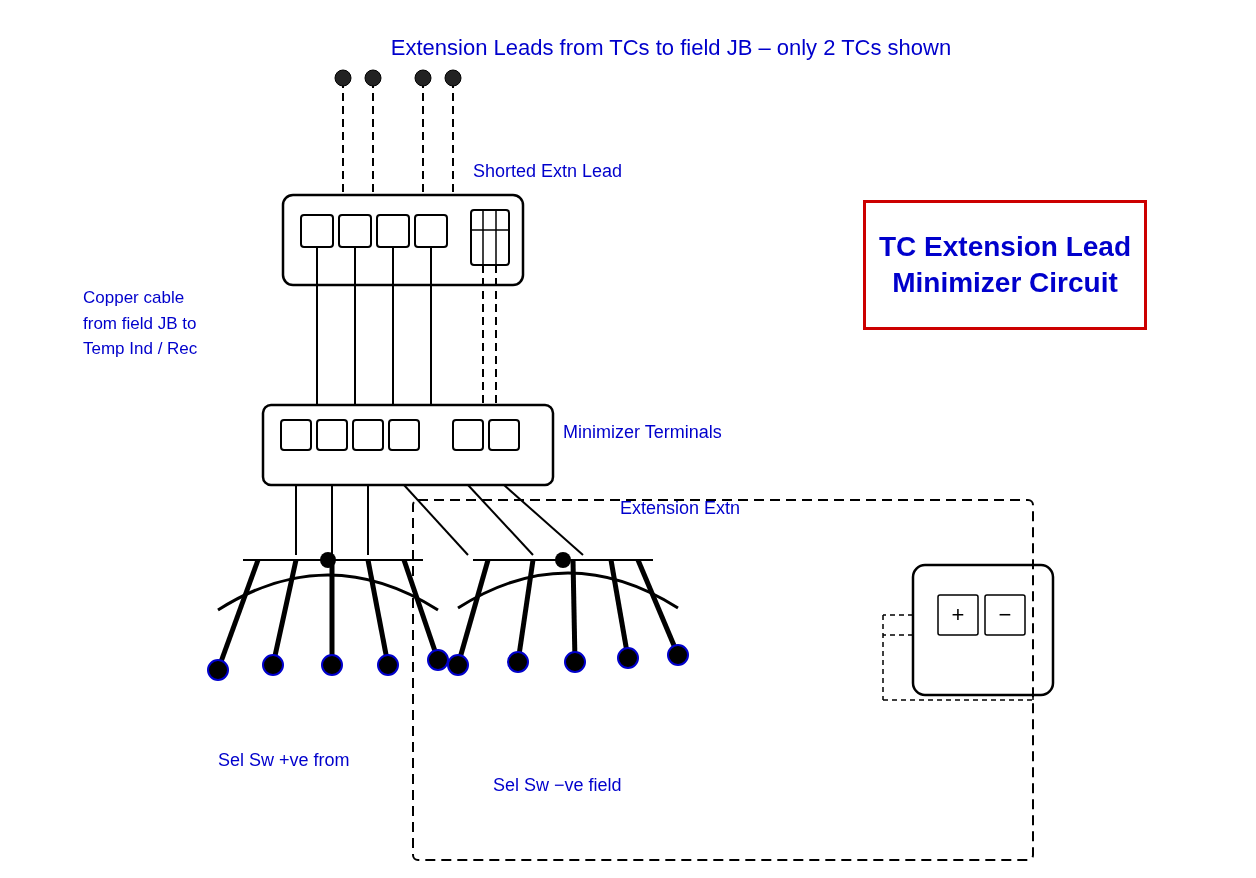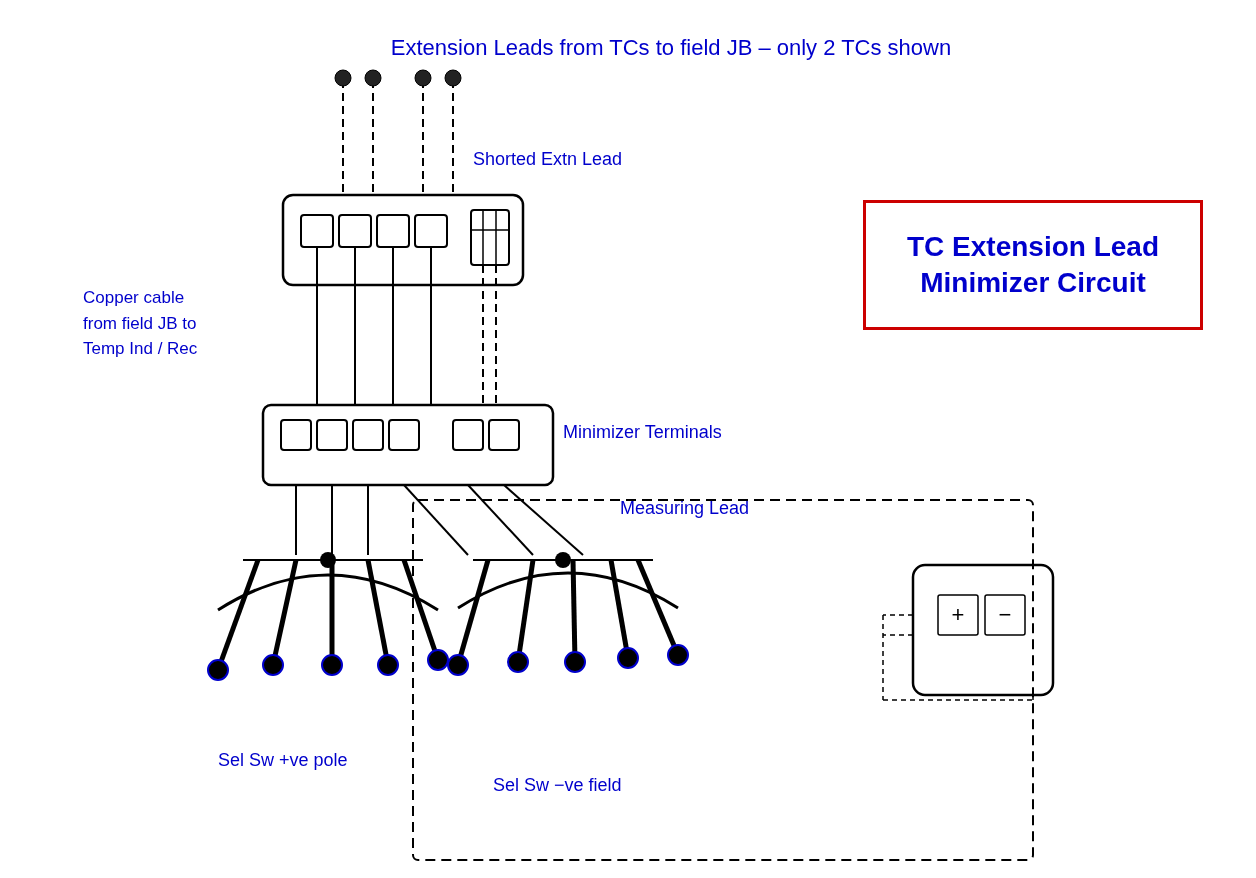--- a/index.html
+++ b/index.html
@@ -21,21 +21,21 @@
       position: absolute;
       color: #0000cc;
       font-size: 18px;
       font-weight: normal;
     }
     
     .title-box {
       position: absolute;
       top: 200px;
       left: 820px;
-      width: 340px;
+      width: 284px;
       height: 130px;
       border: 3px solid #cc0000;
       display: flex;
       align-items: center;
       justify-content: center;
       text-align: center;
     }
     .title-box-text {
       color: #0000cc;
       font-size: 28px;
@@ -158,30 +158,30 @@
     <rect x="370" y="500" width="620" height="360" rx="5" fill="none" stroke="#000" stroke-width="2" stroke-dasharray="10,6"></rect>
 
     <line x1="870" y1="615" x2="840" y2="615" stroke="#000" stroke-width="1.5" stroke-dasharray="5,4"></line>
     <line x1="870" y1="635" x2="840" y2="635" stroke="#000" stroke-width="1.5" stroke-dasharray="5,4"></line>
     <line x1="840" y1="615" x2="840" y2="700" stroke="#000" stroke-width="1.5" stroke-dasharray="5,4"></line>
     <line x1="840" y1="700" x2="990" y2="700" stroke="#000" stroke-width="1.5" stroke-dasharray="5,4"></line>
     <line x1="990" y1="700" x2="990" y2="695" stroke="#000" stroke-width="1.5" stroke-dasharray="5,4"></line>
 
   </svg>
 
-  <div class="label" style="top:149px; left:430px; font-size:18px;">Shorted Extn Lead</div>
+  <div class="label" style="top:161px; left:430px; font-size:18px;">Shorted Extn Lead</div>
 
   <div class="label" style="top:285px; left:40px; font-size:17px; line-height:1.5;">Copper cable<br>from field JB to<br>Temp Ind / Rec</div>
 
   <div class="label" style="top:422px; left:520px; font-size:18px;">Minimizer Terminals</div>
 
-  <div class="label" style="top:498px; left:577px; font-size:18px;">Measuring Lead</div>
+  <div class="label" style="top:498px; left:577px; font-size:18px;">Extension Extn</div>
 
 
-  <div class="label" style="top:750px; left:175px; font-size:18px;">Sel Sw +ve pole</div>
+  <div class="label" style="top:750px; left:175px; font-size:18px;">Sel Sw +ve from</div>
 
   <div class="label" style="top:775px; left:450px; font-size:18px;">Sel Sw −ve field</div>
 
   <div class="title-box">
     <div class="title-box-text">TC Extension Lead<br>Minimizer Circuit</div>
   </div>
 
 </div>
 
 </body></html>

